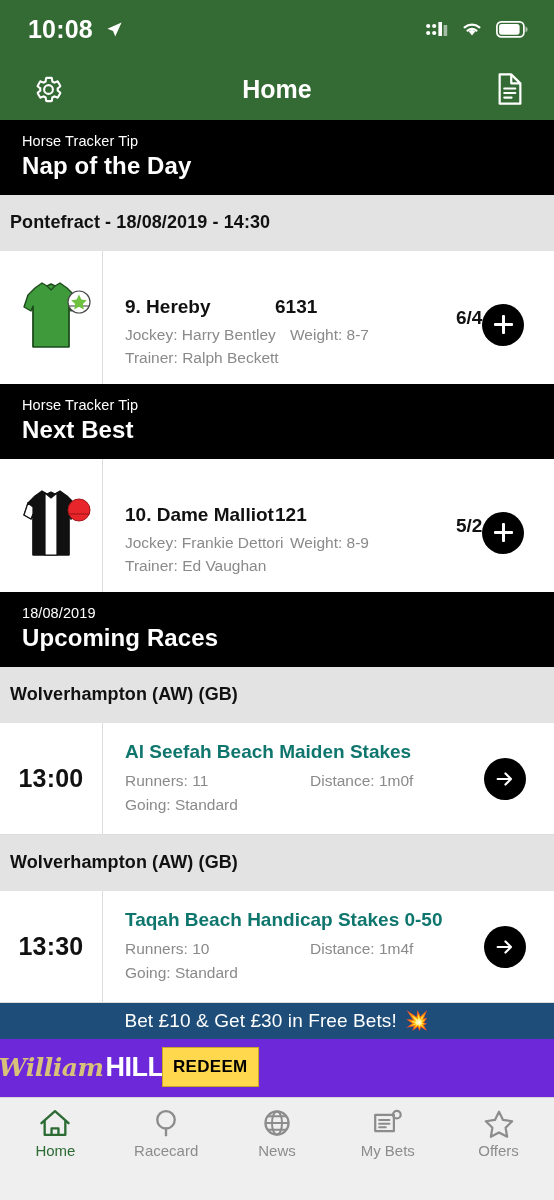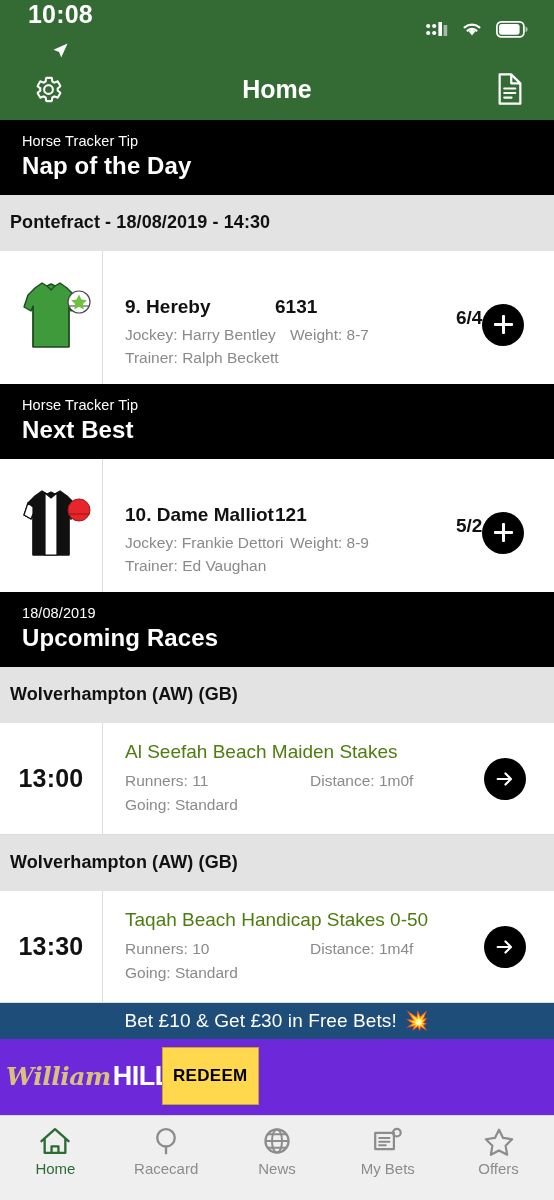--- a/index.html
+++ b/index.html
@@ -11,21 +11,21 @@
     -webkit-font-smoothing:antialiased;
   }
   .phone { width:554px; height:1200px; position:relative; display:flex; flex-direction:column; background:#fff; }
 
   
   .statusbar {
     height:58px; background:#346a33; color:#fff;
     display:flex; align-items:center; justify-content:space-between;
     padding:0 26px 0 28px; flex:0 0 58px;
   }
-  .clock { font-size:25px; font-weight:600; letter-spacing:0.2px; display:flex; align-items:center; gap:13px;flex-direction:column; }
+  .clock { font-size:25px; font-weight:600; letter-spacing:0.2px; display:flex; align-items:center; gap:13px; }
   .loc-arrow { display:inline-block; width:17px; height:17px; }
   .status-right { display:flex; align-items:center; gap:12px; }
 
   
   .navbar {
     height:62px; background:#346a33; color:#fff;
     display:flex; align-items:center; justify-content:space-between;
     padding:0 24px 0 28px; flex:0 0 62px;
   }
   .nav-title { font-size:25px; font-weight:600; position:absolute; left:0; right:0; text-align:center; pointer-events:none; }
@@ -54,41 +54,41 @@
   .circle-btn { width:42px; height:42px; border-radius:50%; background:#000; display:flex; align-items:center; justify-content:center; }
   .plus-h { position:absolute; width:19px; height:3.6px; background:#fff; border-radius:1px; }
   .plus-v { position:absolute; width:3.6px; height:19px; background:#fff; border-radius:1px; }
   .circle-btn { position:relative; }
 
   
   .race-row { display:flex; background:#fff; min-height:104px; align-items:stretch; }
   .race-time-cell { width:103px; flex:0 0 103px; display:flex; align-items:center; justify-content:center; border-right:1px solid #dcdcdc; }
   .race-time { font-size:25px; font-weight:700; color:#111; letter-spacing:0.2px; }
   .race-main { flex:1 1 auto; padding:18px 0 14px 22px; }
-  .race-title { font-size:19px; font-weight:400; color:#4d7c0f; margin-bottom:9px; }
+  .race-title { font-size:19px; font-weight:700; color:#0f766e; margin-bottom:9px; }
   .race-meta { display:flex; font-size:15.5px; color:#8a8a8a; margin-bottom:6px; }
   .race-meta .r1 { min-width:185px; }
   .race-arrow-cell { width:98px; flex:0 0 98px; display:flex; align-items:center; justify-content:center; }
   .divider { height:1px; background:#ddd; }
 
   
   .banner { background:#6d28d9; flex:0 0 auto; }
   .banner-top {
     background:#1d4d78; color:#fff; text-align:center;
     font-size:19px; padding:6px 0 7px; letter-spacing:0.1px;
     display:flex; align-items:center; justify-content:center; gap:9px;
   }
   .banner-body { display:flex; align-items:center; padding:8px 10px 10px 6px; gap:6px; }
-  .wh-logo { width:150px; flex:0 0 150px; display:flex; align-items:center; justify-content:flex-start; }
+  .wh-logo { width:150px; flex:0 0 150px; display:flex; align-items:center; justify-content:center; }
   .wh-script { font-family:"DejaVu Serif", serif; font-style:italic; font-weight:700; font-size:25px;
                color:#d8c27a; letter-spacing:-0.5px; }
   .wh-hill { font-size:27px; font-weight:700; color:#fff; letter-spacing:-0.5px; margin-left:2px; }
   .banner-text { flex:1 1 auto; color:#fff; font-size:15.5px; line-height:1.29; padding-right:6px; }
   .redeem { background:#ffd84d; color:#000; font-weight:700; font-size:17px;
-            padding:18px 10px; border:1px solid #c9a528; letter-spacing:0.3px; flex:0 0 auto; }
+            padding:9px 10px; border:1px solid #c9a528; letter-spacing:0.3px; flex:0 0 auto; }
 
   
   .tabbar { background:#efefef; flex:1 1 auto; display:flex; flex-direction:column; justify-content:flex-start;
             border-top:1px solid #d6d6d6; }
   .tabs { display:flex; padding-top:10px; }
   .tab { flex:1 1 0; display:flex; flex-direction:column; align-items:center; gap:4px; color:#8c8c8c; }
   .tab.active { color:#2c6b33; }
   .tab-label { font-size:15px; }
 </style>
 </head>

